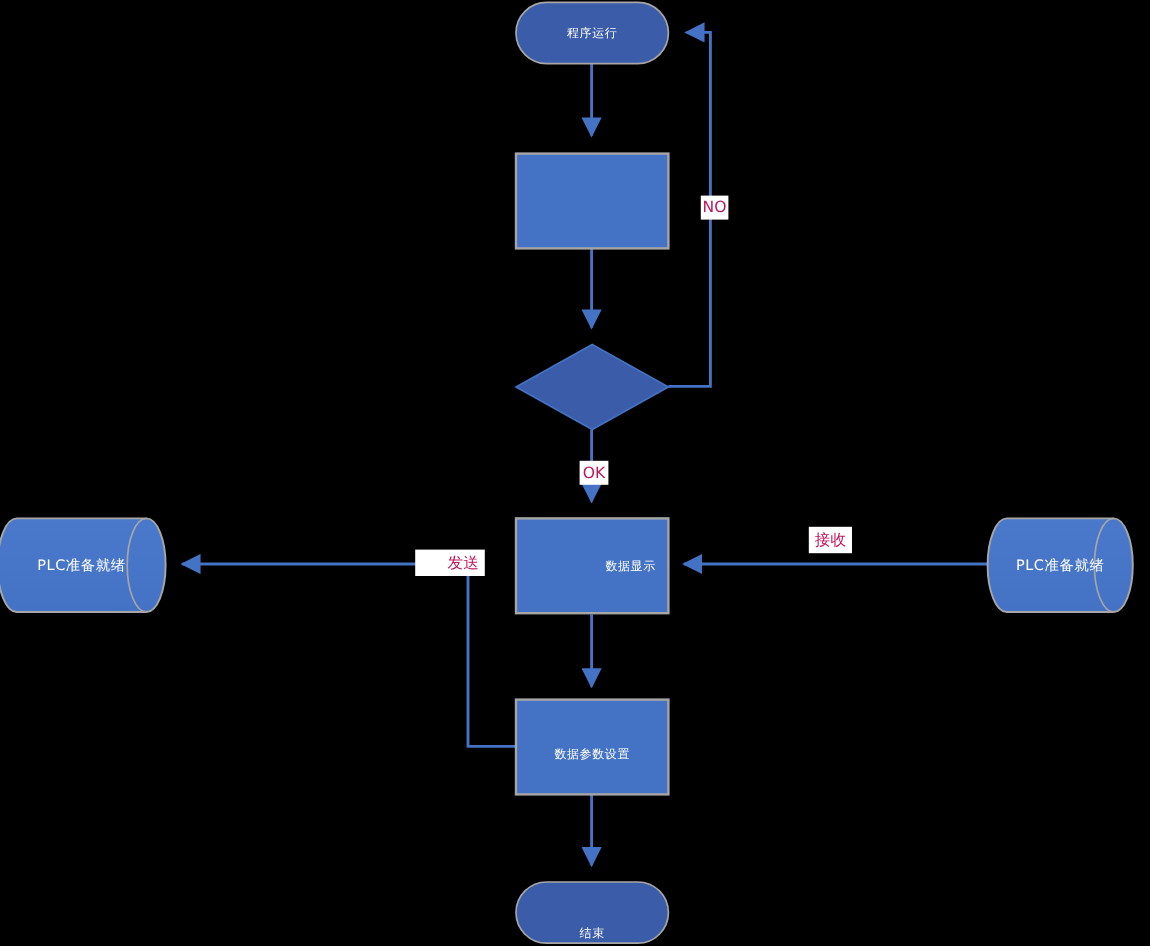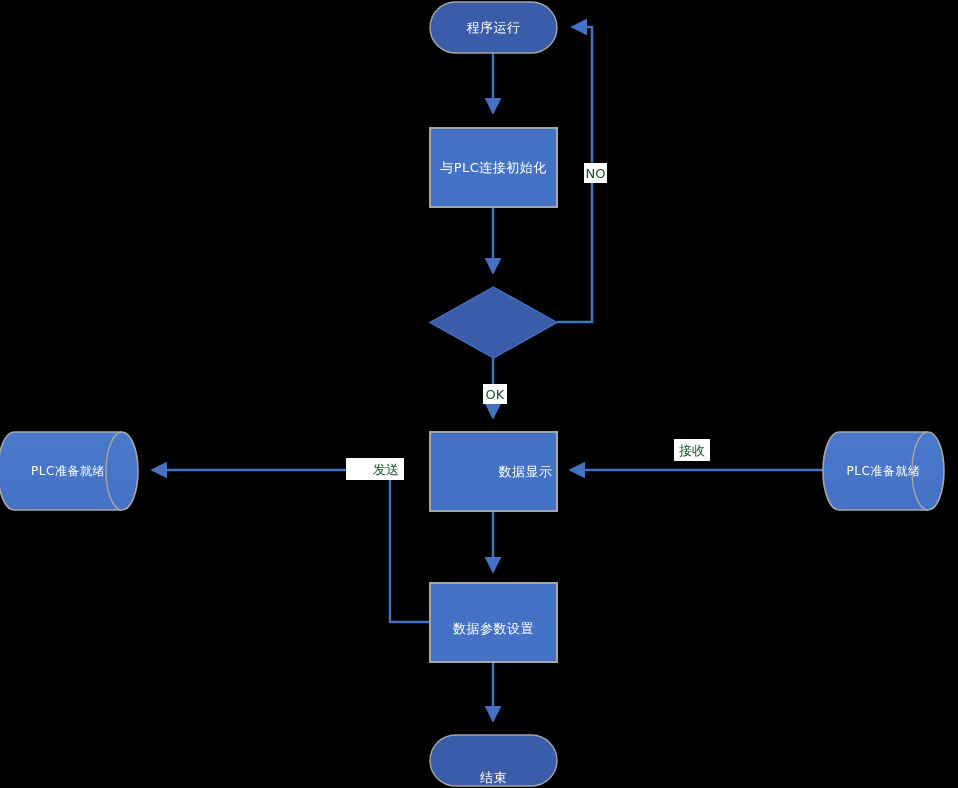--- a/index.html
+++ b/index.html
@@ -23,33 +23,33 @@
     top: 0;
     width: 958px;
     height: 788px;
   }
   .node-label {
     position: absolute;
     display: flex;
     align-items: center;
     justify-content: center;
     color: #ffffff;
-    font-size: 13px;
+    font-size: 10px;
     letter-spacing: 0.5px;
     text-align: center;
     pointer-events: none;
     white-space: nowrap;
   }
   .edge-label {
     position: absolute;
     display: flex;
     align-items: center;
     justify-content: center;
     background: #ffffff;
-    color: #14532d;
+    color: #be185d;
     font-size: 13px;
     line-height: 1;
     padding: 1px 2px;
     white-space: nowrap;
   }
 </style>
 </head>
 <body>
 
 <div id="canvas">
@@ -102,21 +102,20 @@
     </g>
 
     <g>
       <path d="M 839 432 L 928 432 A 16 39 0 0 1 928 510 L 839 510 A 16 39 0 0 1 839 432 Z" fill="url(#cylFace)" stroke="#A6A6A6" stroke-width="1.6"></path>
       <path d="M 928 432 A 16 39 0 0 0 928 510" fill="none" stroke="#A6A6A6" stroke-width="1.4"></path>
     </g>
   </svg>
 
   <div class="node-label" style="left:430px; top:2px; width:127px; height:51px;">程序运行</div>
 
-  <div class="node-label" style="left:430px; top:128px; width:127px; height:79px;">与PLC连接初始化</div>
 
 
   <div class="node-label" style="left:430px; top:432px; width:127px; height:79px;padding-left:32px;">数据显示</div>
 
   <div class="node-label" style="left:430px; top:583px; width:127px; height:91px;">数据参数设置</div>
 
   <div class="node-label" style="left:430px; top:744px; width:127px; height:68px;">结束</div>
 
   <div class="node-label" style="left:6px; top:432px; width:124px; height:79px; font-size:12px;">PLC准备就绪</div>
 

